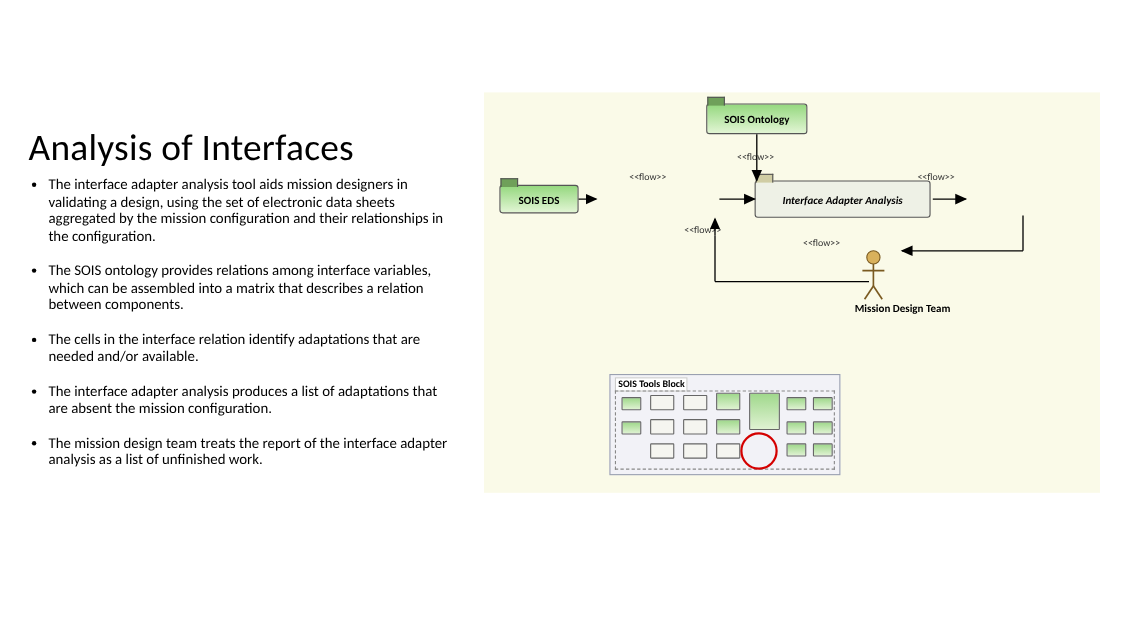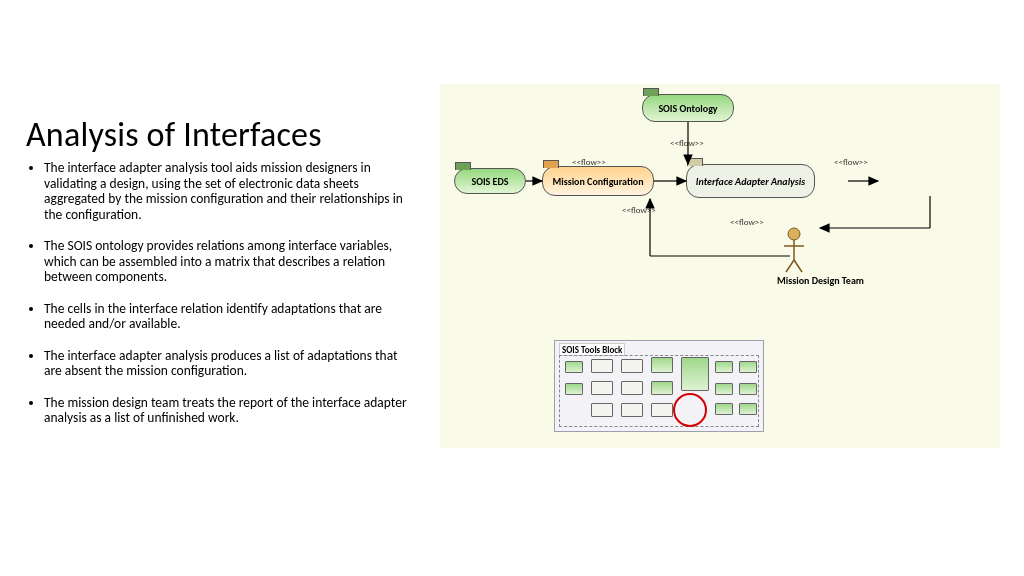--- a/index.html
+++ b/index.html
@@ -57,21 +57,21 @@
   }
   .pkg {
     position: absolute;
     font-size: 10px;
     font-weight: bold;
     text-align: center;
     display: flex;
     align-items: center;
     justify-content: center;
     border: 1px solid #555;
-    border-radius: 13px;
+    border-radius: 3px;
     box-sizing: border-box;
   }
   .pkg-green {
     background: linear-gradient(to bottom, #95d87f 0%, #e2f5d4 100%);
   }
   .pkg-orange {
     background: linear-gradient(to bottom, #ffd38c 0%, #fff3e0 100%);
   }
   .pkg-mid {
     background: #eef1e6;
@@ -160,26 +160,22 @@
       <div class="pkg pkg-green" style="left:202px; top:10px; width:92px; height:28px;">
         <div class="tab"></div>
         <span>SOIS Ontology</span>
       </div>
 
       <div class="pkg pkg-green" style="left:14px; top:84px; width:72px; height:26px;">
         <div class="tab"></div>
         <span>SOIS EDS</span>
       </div>
 
-      <div class="pkg pkg-orange" style="left:102px; top:82px; width:112px; height:30px;">
-        <div class="tab"></div>
-        <span>Mission Configuration</span>
-      </div>
-
-      <div class="pkg pkg-mid" style="left:246px; top:80px; width:129px; height:34px;">
+
+      <div class="pkg pkg-mid" style="left:246px; top:80px; width:160px; height:34px;">
         <div class="tab" style="background:#d0cda4;"></div>
         <span>Interface Adapter Analysis</span>
       </div>
 
 
       <div class="flowlabel" style="left:230px; top:53px;">&lt;&lt;flow&gt;&gt;</div>
       <div class="flowlabel" style="left:132px; top:72px;">&lt;&lt;flow&gt;&gt;</div>
       <div class="flowlabel" style="left:394px; top:72px;">&lt;&lt;flow&gt;&gt;</div>
       <div class="flowlabel" style="left:182px; top:120px;">&lt;&lt;flow&gt;&gt;</div>
       <div class="flowlabel" style="left:290px; top:132px;">&lt;&lt;flow&gt;&gt;</div>

